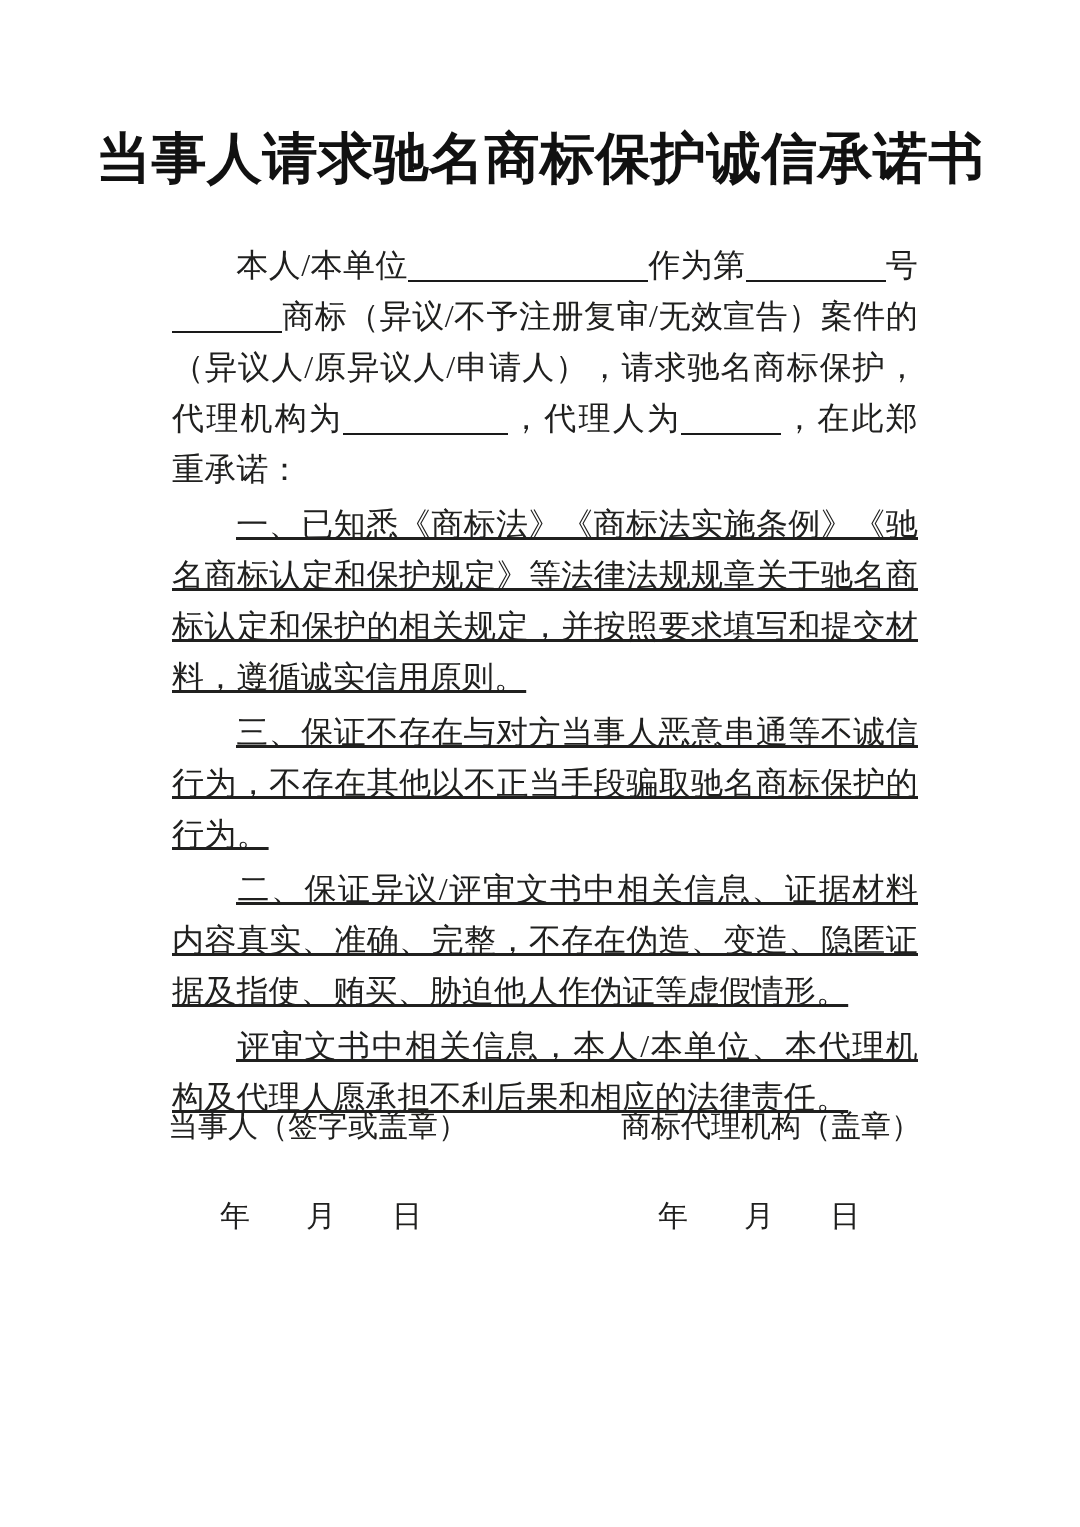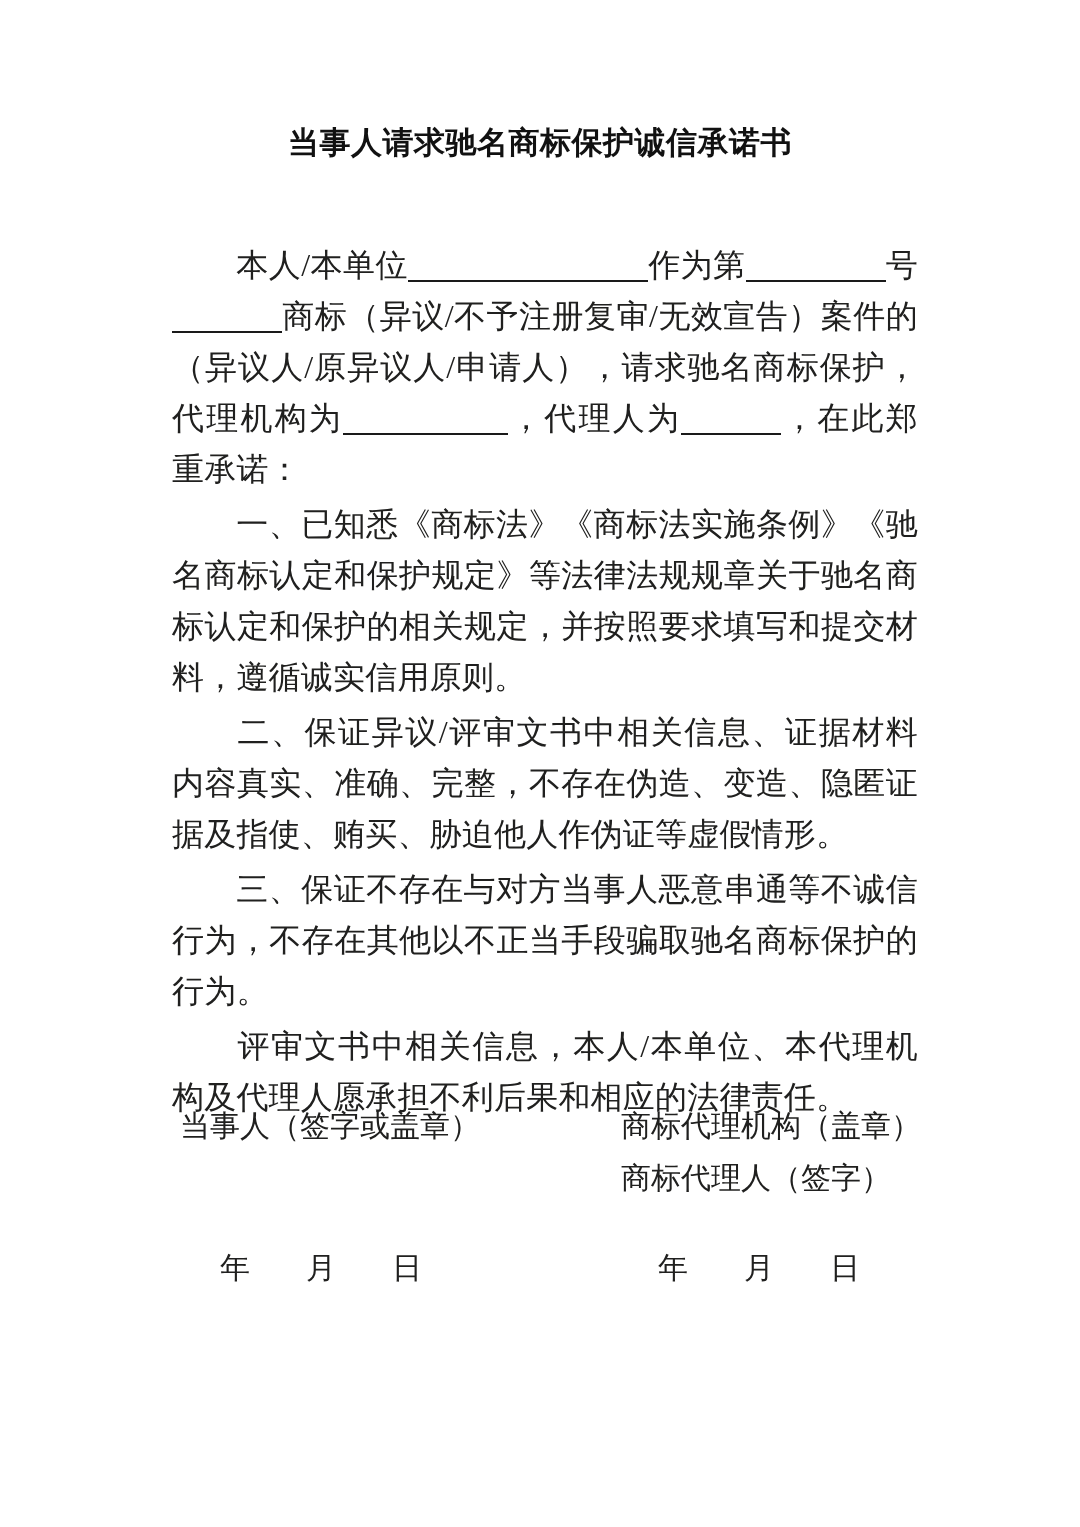--- a/index.html
+++ b/index.html
@@ -26,21 +26,21 @@
 
   
   .doc-title {
     position: absolute;
     left: 0;
     top: 122px;
     width: 1080px;
     text-align: center;
     font-family: "DejaVu Sans", "Liberation Sans", sans-serif;
     font-weight: 700;
-    font-size: 31px;
+    font-size: 55px;
     letter-spacing: 0.5px;
     color: #111111;
     white-space: nowrap;
   }
 
   
   .body-block {
     position: absolute;
     left: 168px;
     top: 236px;
@@ -50,21 +50,21 @@
   .para {
     font-size: 32px;
     line-height: 51px;
     color: #20201f;
     text-align: justify;
     text-justify: inter-ideograph;
     margin: 4px;
     letter-spacing: 0.2px;
     text-indent: 0;
   }
-  .para + .para { margin-top: 0; }
+  .para + .para { margin-top: 0; text-decoration: underline; }
 
   .indent { display: inline-block; width: 64px; }
 
   
   .blank {
     display: inline-block;
     border-bottom: 2px solid #1a1a1a;
     height: 30px;
     vertical-align: -6px;
   }
@@ -83,21 +83,21 @@
     font-size: 30px;
     line-height: 52px;
     color: #20201f;
   }
   .sign-row {
     position: relative;
     height: 52px;
   }
   .sign-left {
     position: absolute;
-    left: 12px;
+    left: 0;
     white-space: nowrap;
   }
   .sign-right {
     position: absolute;
     left: 453px;
     white-space: nowrap;
   }
   .date-row {
     position: relative;
     height: 52px;
@@ -121,38 +121,35 @@
 <div class="page">
 
   <div class="doc-title">当事人请求驰名商标保护诚信承诺书</div>
 
   <div class="body-block">
 
     <p class="para"><span class="indent"></span><span>本人/本单位</span><span class="blank blank-xl"></span><span>作为第</span><span class="blank blank-md"></span><span>号</span><span class="blank blank-sm"></span><span>商标（异议/不予注册复审/无效宣告）案件的（异议人/原异议人/申请人），请求驰名商标保护，代理机构为</span><span class="blank blank-lg"></span><span>，代理人为</span><span class="blank blank-xs"></span><span>，在此郑重承诺：</span></p>
 
     <p class="para"><span class="indent"></span><span>一、已知悉《商标法》《商标法实施条例》《驰名商标认定和保护规定》等法律法规规章关于驰名商标认定和保护的相关规定，并按照要求填写和提交材料，遵循诚实信用原则。</span></p>
 
+    <p class="para"><span class="indent"></span><span>三、保证不存在与对方当事人恶意串通等不诚信行为，不存在其他以不正当手段骗取驰名商标保护的行为。</span></p>
+
     <p class="para"><span class="indent"></span><span>二、保证异议/评审文书中相关信息、证据材料内容真实、准确、完整，不存在伪造、变造、隐匿证据及指使、贿买、胁迫他人作伪证等虚假情形。</span></p>
-
-    <p class="para"><span class="indent"></span><span>三、保证不存在与对方当事人恶意串通等不诚信行为，不存在其他以不正当手段骗取驰名商标保护的行为。</span></p>
 
     <p class="para"><span class="indent"></span><span>评审文书中相关信息，本人/本单位、本代理机构及代理人愿承担不利后果和相应的法律责任。</span></p>
 
   </div>
 
   <div class="sign-block">
 
     <div class="sign-row">
       <span class="sign-left">当事人（签字或盖章）</span>
       <span class="sign-right">商标代理机构（盖章）</span>
     </div>
 
-    <div class="sign-row">
-      <span class="sign-right">商标代理人（签字）</span>
-    </div>
 
     <div class="date-row">
       <span class="date-left"><span>年</span><span class="date-gap"></span><span>月</span><span class="date-gap"></span><span>日</span></span>
       <span class="date-right"><span>年</span><span class="date-gap"></span><span>月</span><span class="date-gap"></span><span>日</span></span>
     </div>
 
   </div>
 
 </div>
 

